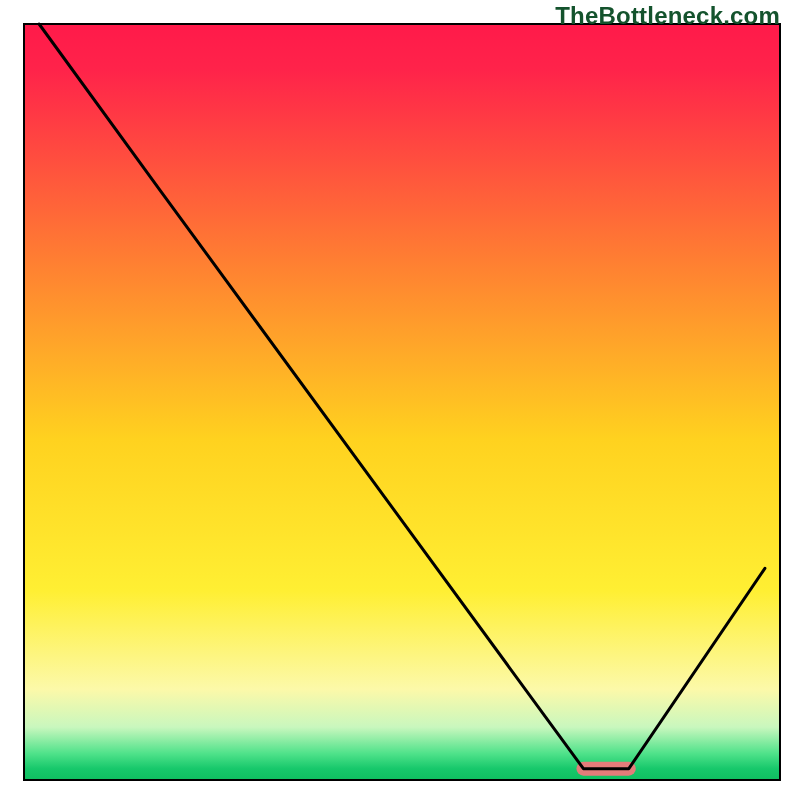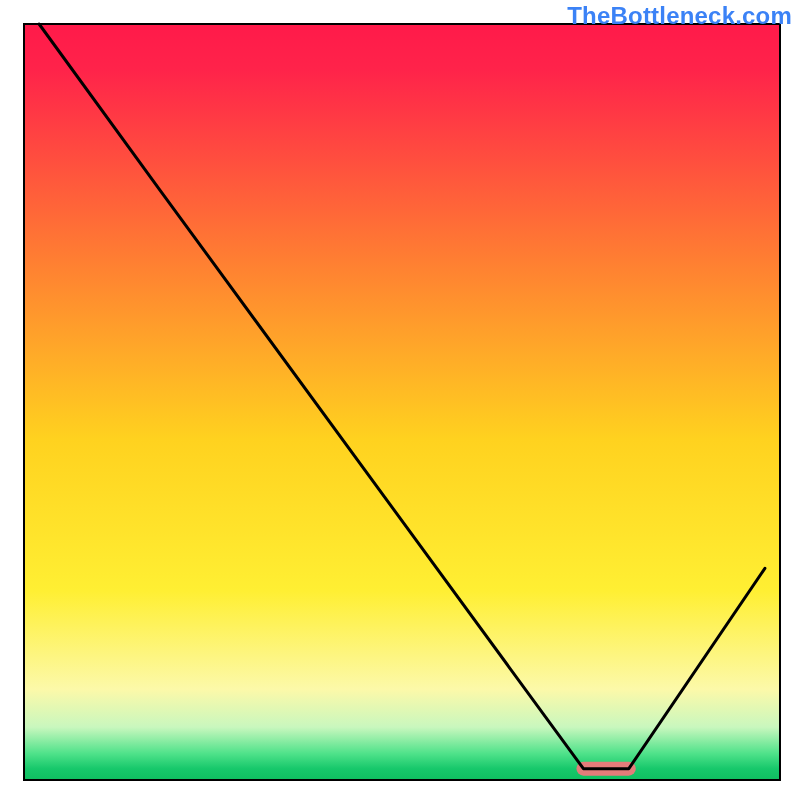--- a/index.html
+++ b/index.html
@@ -11,24 +11,24 @@
     font-family: Arial, Helvetica, sans-serif;
   }
   .container {
     position: relative;
     width: 800px;
     height: 800px;
   }
   .watermark {
     position: absolute;
     top: 2px;
-    right: 8px;
+    right: 20px;
     font-size: 24px;
     font-weight: bold;
-    color: #3b82f6;
+    color: #14532d;
     letter-spacing: 0.2px;
     z-index: 10;
   }
   svg.chart {
     position: absolute;
     left: 0;
     top: 0;
     width: 800px;
     height: 800px;
   }

